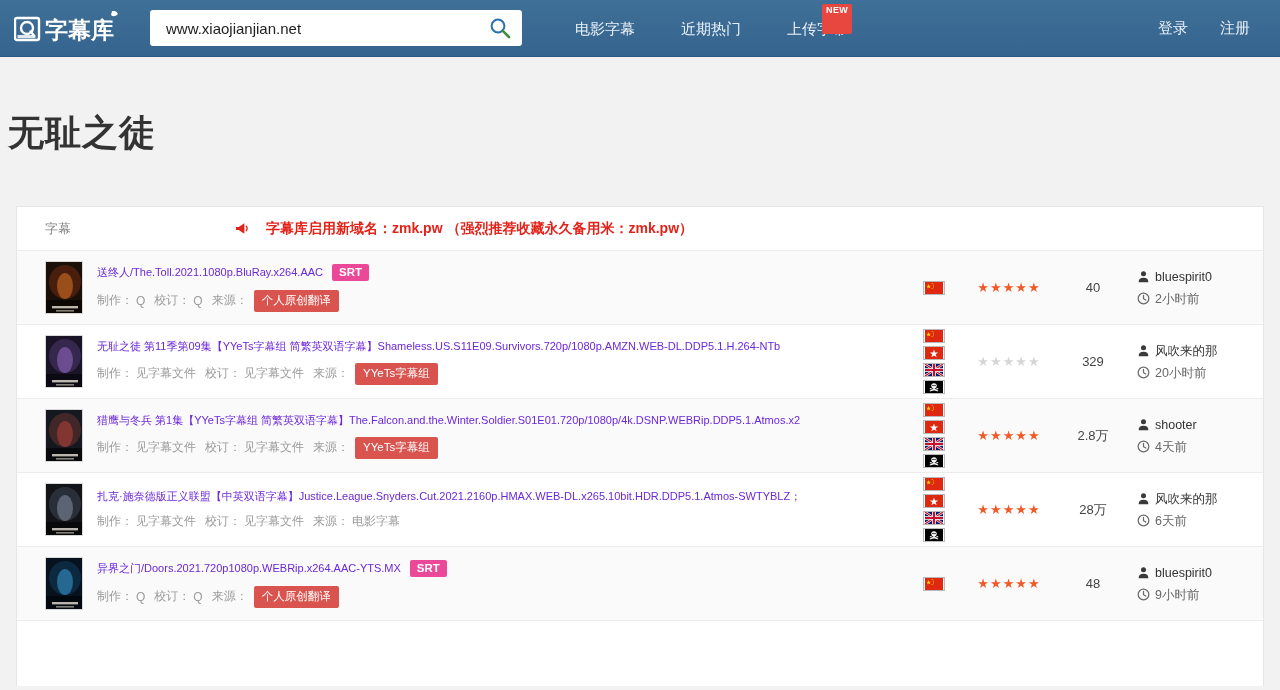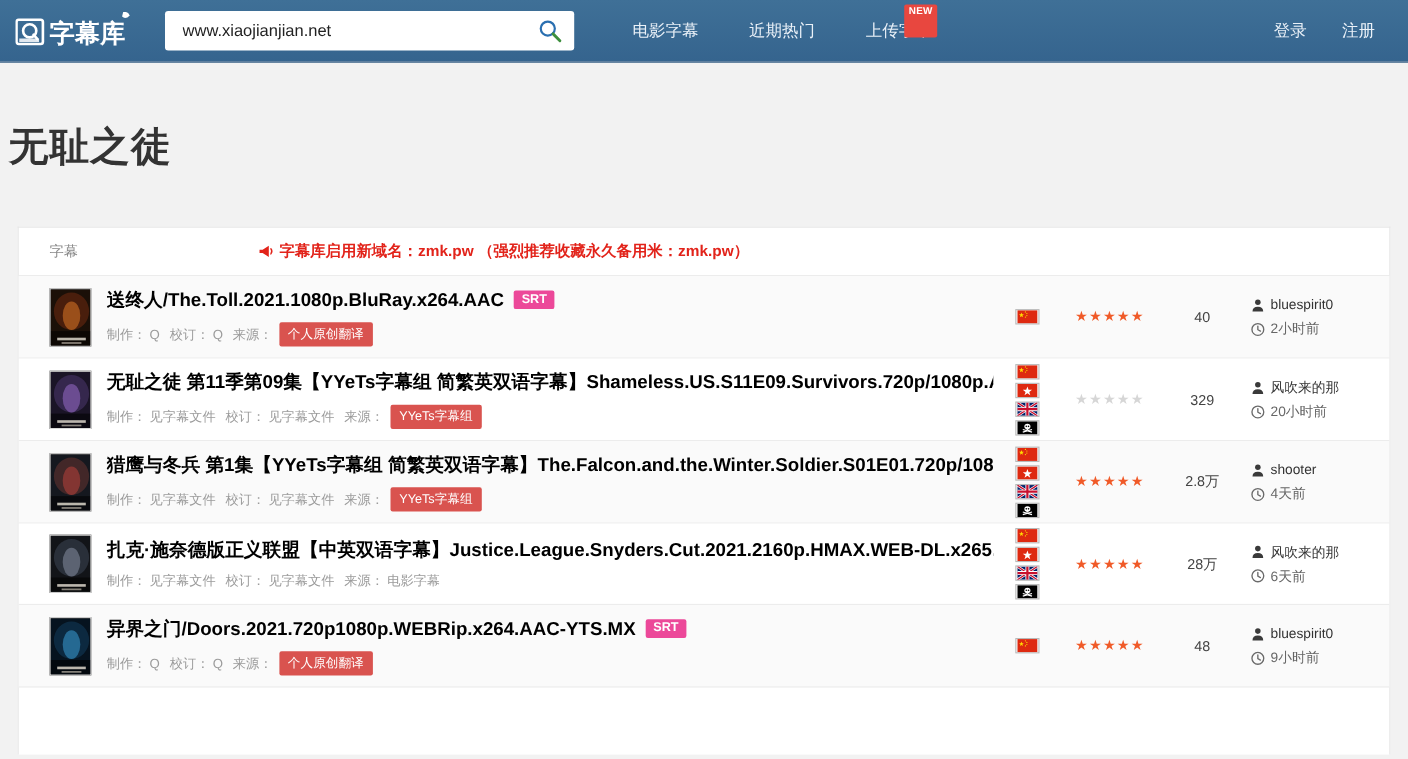--- a/index.html
+++ b/index.html
@@ -125,21 +125,21 @@
     position: absolute;
     left: 218px;
     top: 50%;
     transform: translateY(-50%);
     color: #e2231a;
     font-size: 14px;
     font-weight: bold;
     white-space: nowrap;
     display: flex;
     align-items: center;
-    gap: 4px;
+    gap: 16px;
   }
   .megaphone { width:15px; height:15px; display:inline-block; }
   .th-right {
     position: absolute;
     right: 0; top: 0; height: 44px;
     display: flex; align-items: center;
   }
   .th-lang   { width: 62px; text-align: center; }
   .th-qual   { width: 88px; text-align: center; }
   .th-dl     { width: 80px; text-align: center; }
@@ -177,23 +177,23 @@
 
   .row-text { min-width: 0; flex: 1; }
   .title-line {
     display: flex;
     align-items: center;
     white-space: nowrap;
     overflow: hidden;
     margin-bottom: 9px;
   }
   .title {
-    font-size: 17px;
-    font-weight: bold;
-    color: #000000;
+    font-size: 11px;
+    font-weight: normal;
+    color: #6d28d9;
     text-decoration: none;
     letter-spacing: 0;
   }
   .srt-tag {
     background: #ec4899;
     color: #fff;
     font-size: 11.5px;
     font-weight: bold;
     padding: 2px 7px 3px;
     border-radius: 2px;

